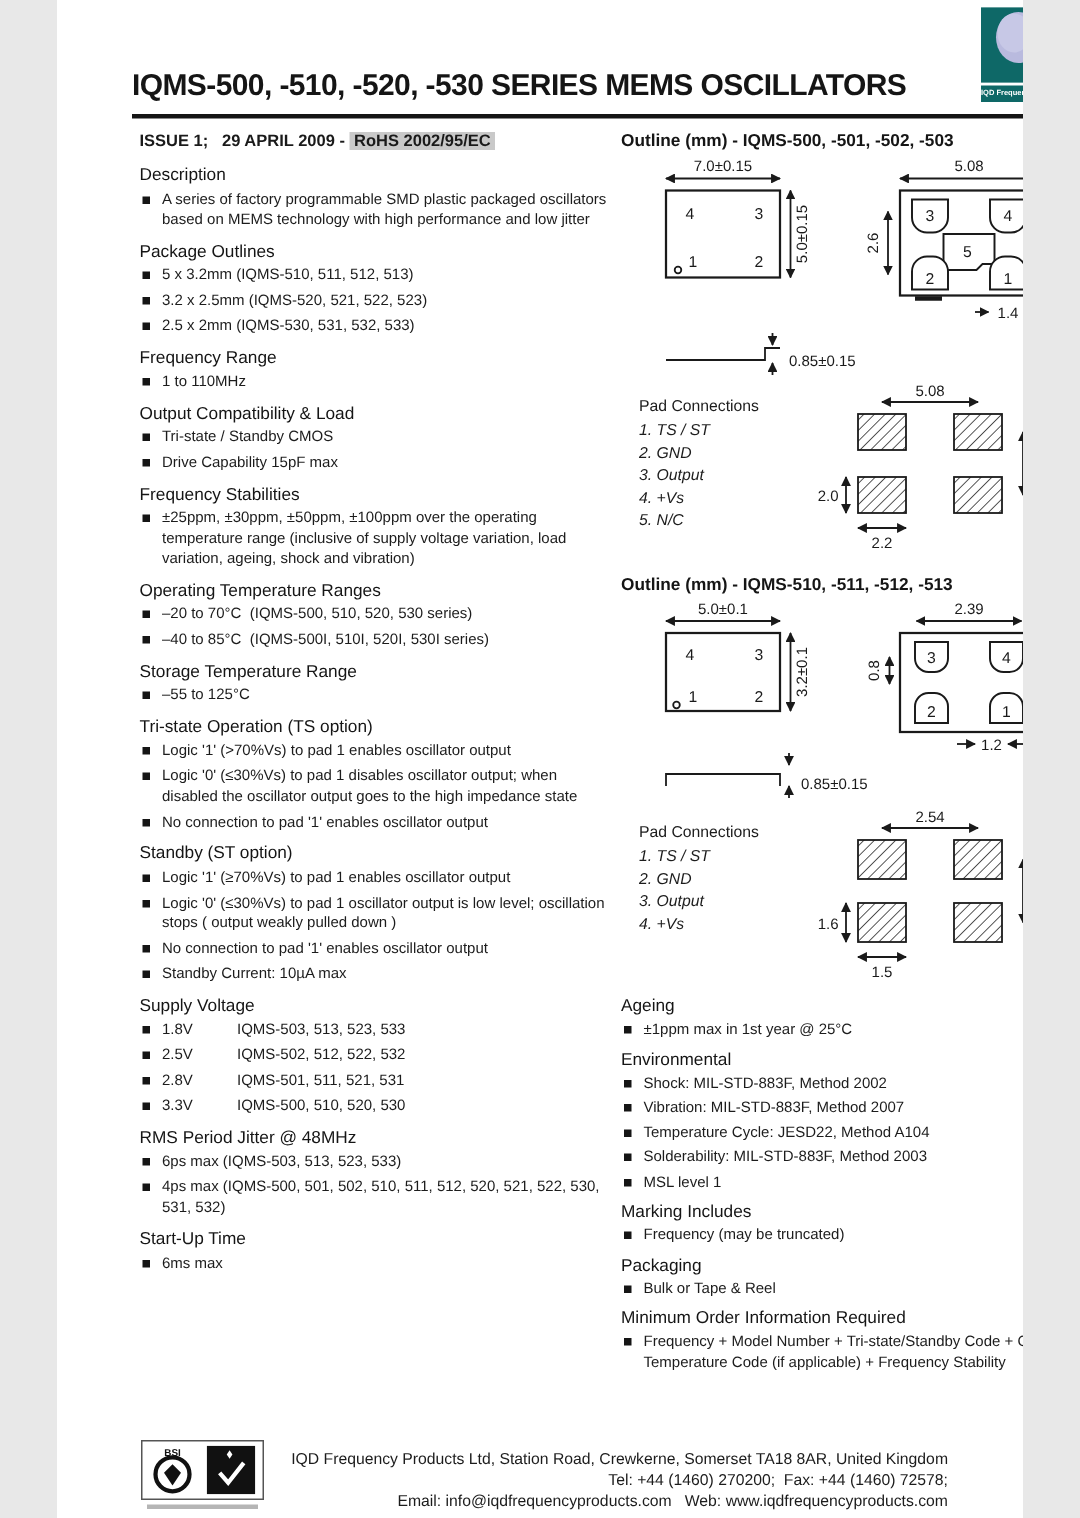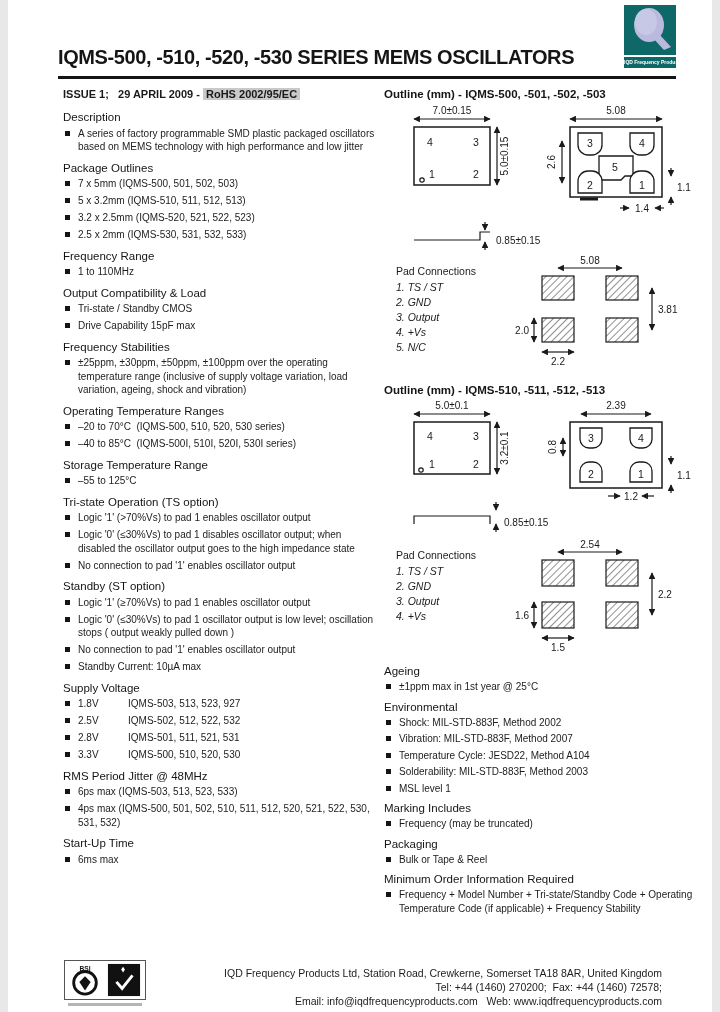--- a/index.html
+++ b/index.html
@@ -1,18 +1,18 @@
 <!DOCTYPE html>
 <html><head>
 <meta charset="utf-8">
 <style>
   * { box-sizing: border-box; }
   html,body { margin:0; padding:0; background:#e8e8e8; }
   .page {
-    position:relative; width:704px; height:1012px; margin:0 auto;
+    position:relative; width:644px; height:1012px; margin:0 auto;
     background:#ffffff; color:#111;
     font-family:"Liberation Sans","DejaVu Sans",sans-serif;
     overflow:hidden;
   }
   
   .title {
     position:absolute; left:50px; top:46px; width:560px;
     font-size:20px; font-weight:bold; letter-spacing:-0.4px; color:#151515;
     white-space:nowrap;
   }
@@ -91,24 +91,20 @@
             <span class="sq"></span>
             <span>A series of factory programmable SMD plastic packaged oscillators based on MEMS technology with high performance and low jitter</span>
           </li>
         </ul>
     </section>
     <section>
       <h3 class="sec-h">Package Outlines</h3>
       <ul class="blist">
           <li>
             <span class="sq"></span>
-            <span>7 x 5mm (IQMS-500, 501, 502, 503)</span>
-          </li>
-          <li>
-            <span class="sq"></span>
             <span>5 x 3.2mm (IQMS-510, 511, 512, 513)</span>
           </li>
           <li>
             <span class="sq"></span>
             <span>3.2 x 2.5mm (IQMS-520, 521, 522, 523)</span>
           </li>
           <li>
             <span class="sq"></span>
             <span>2.5 x 2mm (IQMS-530, 531, 532, 533)</span>
           </li>
@@ -204,21 +200,21 @@
             <span>Standby Current: 10µA max</span>
           </li>
         </ul>
     </section>
     <section>
       <h3 class="sec-h">Supply Voltage</h3>
       <ul class="blist">
           <li>
             <span class="sq"></span>
             <span class="volt">1.8V</span>
-            <span>IQMS-503, 513, 523, 927</span>
+            <span>IQMS-503, 513, 523, 533</span>
           </li>
           <li>
             <span class="sq"></span>
             <span class="volt">2.5V</span>
             <span>IQMS-502, 512, 522, 532</span>
           </li>
           <li>
             <span class="sq"></span>
             <span class="volt">2.8V</span>
             <span>IQMS-501, 511, 521, 531</span>

